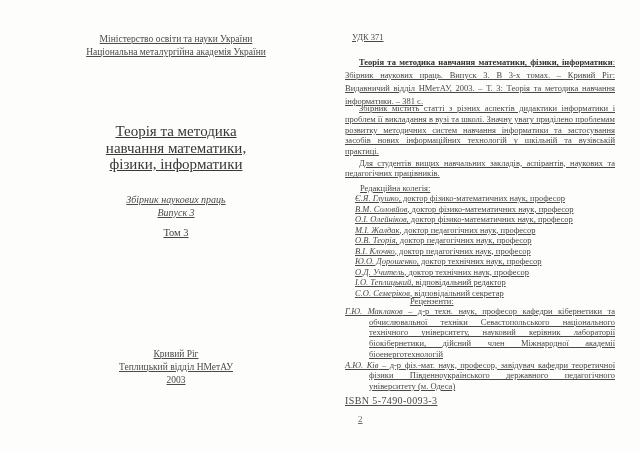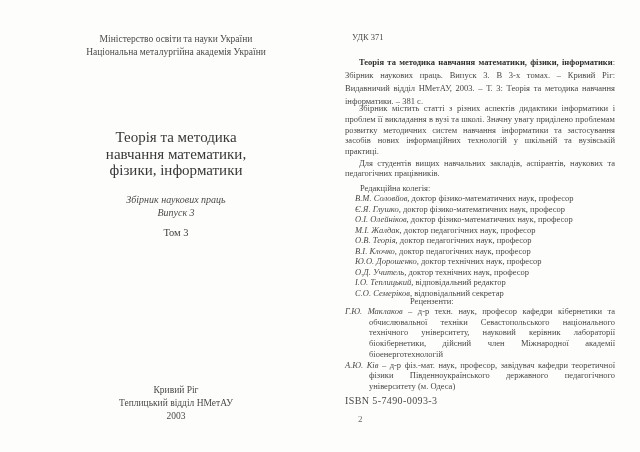--- a/index.html
+++ b/index.html
@@ -11,29 +11,29 @@
     font-family: "Liberation Serif", serif;
     color: #474747;
     overflow: hidden;
   }
   #spread {
     position: relative;
     width: 640px;
     height: 452px;
     background: #fdfdfc;
   }
-  .abs { position: absolute; }
+  .abs { position: absolute; text-decoration: underline; }
 
   
   .lp { left: 32px; width: 288px; text-align: center; }
   #lp-header   { top: 33px;  font-size: 9.5px;  line-height: 13px;   color: #4a4a4a; }
-  #lp-title    { top: 129px; font-size: 15px;   line-height: 16.5px; color: #383838; }
+  #lp-title    { top: 123px; font-size: 15px;   line-height: 16.5px; color: #383838; }
   #lp-subtitle { top: 193px; font-size: 10px;   line-height: 13px;   font-style: italic; color: #4a4a4a; }
   #lp-volume   { top: 227px; font-size: 10.5px; color: #454545; }
-  #lp-footer   { top: 384px; font-size: 9.5px;  line-height: 13px;   color: #4a4a4a; }
+  #lp-footer   { top: 348px; font-size: 9.5px;  line-height: 13px;   color: #4a4a4a; }
 
   
   .rp { left: 345px; width: 270px; font-size: 8.5px; color: #484848; }
   #rp-udc  { top: 32px; padding-left: 7px; }
   #rp-bib  { top: 56px; line-height: 13px; text-align: justify; }
   #rp-bib p { margin: 0; text-indent: 14px; }
   #rp-bib b { color: #2f2f2f; }
   #rp-ann1 { top: 103px;   line-height: 10.8px; text-align: justify; }
   #rp-ann2 { top: 157.5px; line-height: 10.8px; text-align: justify; }
   #rp-ann1 p, #rp-ann2 p { margin: 0; text-indent: 14px; }
@@ -93,22 +93,22 @@
     <p>Збірник містить статті з різних аспектів дидактики інформатики і проблем її викладання в вузі та школі. Значну увагу приділено проблемам розвитку методичних систем навчання інформатики та застосування засобів нових інформаційних технологій у шкільній та вузівській практиці.</p>
   </div>
 
   <div class="abs rp" id="rp-ann2">
     <p>Для студентів вищих навчальних закладів, аспірантів, наукових та педагогічних працівників.</p>
   </div>
 
   <div class="abs rp" id="rp-ed-head">Редакційна колегія:</div>
 
   <div class="abs rp" id="rp-ed-list">
+    <div class="ed-row"><span class="it">Є.Я. Глушко</span><span>, доктор фізико-математичних наук, професор</span></div>
     <div class="ed-row"><span class="it">В.М. Соловйов</span><span>, доктор фізико-математичних наук, професор</span></div>
-    <div class="ed-row"><span class="it">Є.Я. Глушко</span><span>, доктор фізико-математичних наук, професор</span></div>
     <div class="ed-row"><span class="it">О.І. Олейніков</span><span>, доктор фізико-математичних наук, професор</span></div>
     <div class="ed-row"><span class="it">М.І. Жалдак</span><span>, доктор педагогічних наук, професор</span></div>
     <div class="ed-row"><span class="it">О.В. Теорія</span><span>, доктор педагогічних наук, професор</span></div>
     <div class="ed-row"><span class="it">В.І. Клочко</span><span>, доктор педагогічних наук, професор</span></div>
     <div class="ed-row"><span class="it">Ю.О. Дорошенко</span><span>, доктор технічних наук, професор</span></div>
     <div class="ed-row"><span class="it">О.Д. Учитель</span><span>, доктор технічних наук, професор</span></div>
     <div class="ed-row"><span class="it">І.О. Теплицький</span><span>, відповідальний редактор</span></div>
     <div class="ed-row"><span class="it">С.О. Семеріков</span><span>, відповідальний секретар</span></div>
   </div>
 

